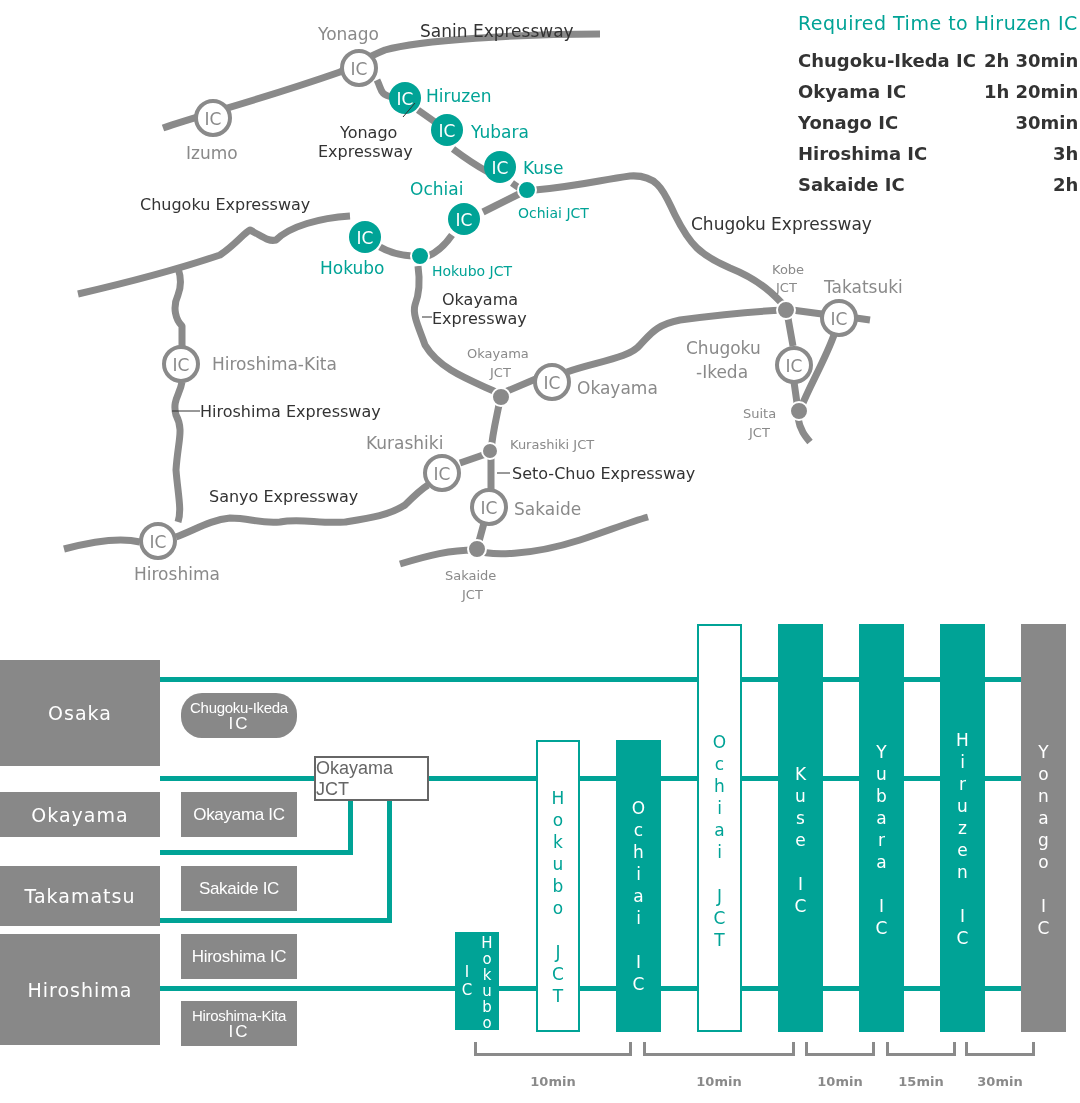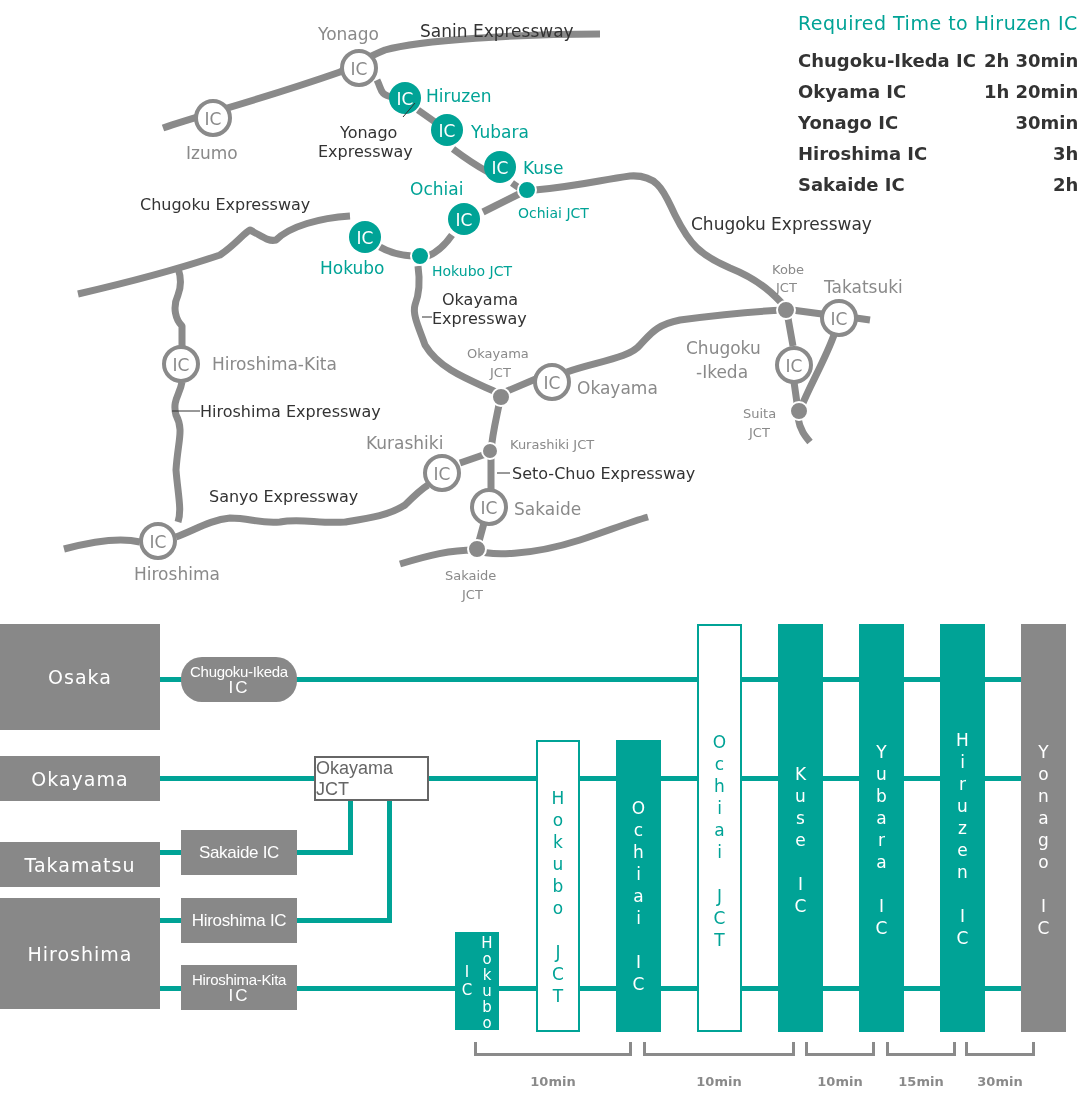--- a/index.html
+++ b/index.html
@@ -18,21 +18,21 @@
   .jct-teal{fill:#00a396;stroke:#fff;stroke-width:2;}
 
   #req{position:absolute;left:770px;top:12px;margin-left:28px;}
   #req .title{color:#00a396;font-size:19px;letter-spacing:0.5px;margin-bottom:16px;white-space:nowrap;}
   #req table{border-collapse:collapse;font-size:18px;color:#333;font-weight:bold;}
   #req td{padding:0 0 10px 0;white-space:nowrap;}
   #req td.c2{text-align:right;padding-left:8px;}
   #req td.c3{text-align:center;padding-left:14px;font-family:Liberation Mono, monospace;}
 
   #diag{position:absolute;left:0;top:610px;width:1080px;height:493px;}
-  .box{position:absolute;background:#888;color:#fff;display:flex;align-items:center;justify-content:center;text-align:center;box-sizing:border-box;}
+  .box{position:absolute;background:#888;color:#fff;display:flex;align-items:center;justify-content:center;text-align:center;box-sizing:border-box;margin-top:36px;}
   .city{font-size:19px;letter-spacing:1px;}
   .icbox{font-size:15px;line-height:16px;font-family:"Liberation Sans",sans-serif;letter-spacing:-0.3px;}
   .jctbox{position:absolute;background:#fff;border:2px solid #666;color:#666;font-size:18px;display:flex;align-items:center;justify-content:center;box-sizing:border-box;font-family:"Liberation Sans",sans-serif;}
   .hline{position:absolute;height:5px;background:#00a396;}
   .vline{position:absolute;width:5px;background:#00a396;}
   .col{position:absolute;box-sizing:border-box;display:flex;justify-content:center;}
   .col.teal{background:#00a396;color:#fff;}
   .col.outline{background:#fff;border:2px solid #00a396;color:#00a396;}
   .col.gray{background:#888;color:#fff;}
   .vtext{writing-mode:vertical-rl;text-orientation:upright;font-size:17px;letter-spacing:2px;}
@@ -216,27 +216,28 @@
   <div class="hline" style="left:160px;top:67px;width:862px;"></div>
   <div class="hline" style="left:160px;top:166px;width:862px;"></div>
   <div class="hline" style="left:160px;top:240px;width:190px;"></div>
   <div class="hline" style="left:160px;top:308px;width:232px;"></div>
   <div class="hline" style="left:160px;top:376px;width:862px;"></div>
   <div class="vline" style="left:348px;top:190px;height:55px;"></div>
   <div class="vline" style="left:387px;top:190px;height:123px;"></div>
 
   <div class="box city" style="left:0;top:14px;width:160px;height:106px;">Osaka</div>
   <div class="box city" style="left:0;top:146px;width:160px;height:45px;">Okayama</div>
-  <div class="box city" style="left:0;top:232px;width:160px;height:45px;">Takamatsu</div>
+  <div class="box city" style="left:0;top:220px;width:160px;height:60px;">Takamatsu</div>
   <div class="box city" style="left:0;top:288px;width:160px;height:111px;">Hiroshima</div>
 
   <div class="box icbox" style="left:181px;top:47px;width:116px;height:45px;flex-direction:column;border-radius:21px;">
     <span>Chugoku-Ikeda</span>
     <span style="font-size:17px;letter-spacing:2px;">IC</span>
   </div>
+  <div class="box icbox" style="left:181px;top:146px;width:116px;height:45px;font-size:17px;">Okayama IC</div>
   <div class="box icbox" style="left:181px;top:220px;width:116px;height:45px;font-size:17px;">Sakaide IC</div>
   <div class="box icbox" style="left:181px;top:288px;width:116px;height:45px;font-size:17px;">Hiroshima IC</div>
   <div class="box icbox" style="left:181px;top:355px;width:116px;height:45px;flex-direction:column;">
     <span>Hiroshima-Kita</span>
     <span style="font-size:17px;letter-spacing:2px;">IC</span>
   </div>
 
   <div class="jctbox" style="left:314px;top:146px;width:115px;height:45px;">Okayama JCT</div>
 
   <div class="col teal" style="left:455px;top:322px;width:44px;height:98px;align-items:center;gap:2px;">

